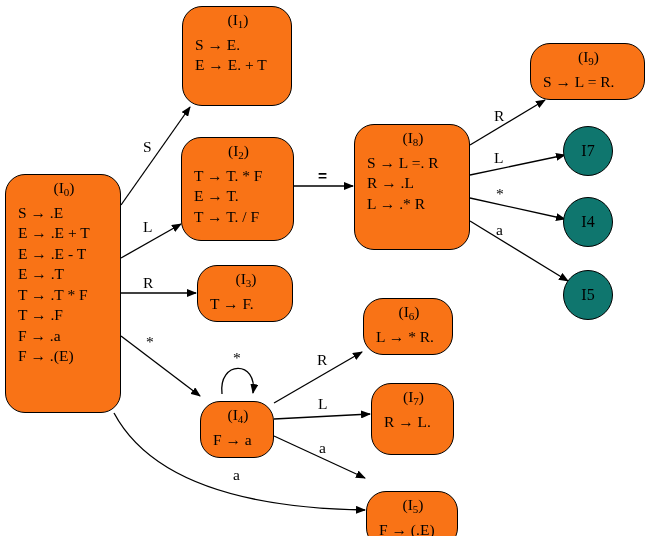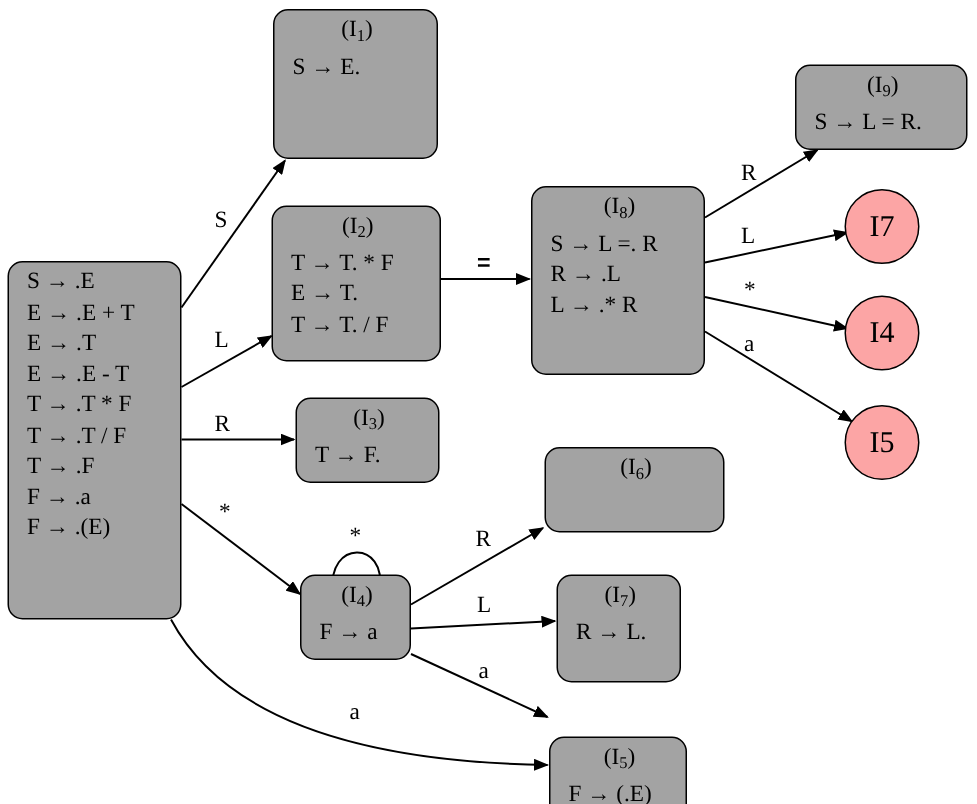--- a/index.html
+++ b/index.html
@@ -1,27 +1,27 @@
 <!DOCTYPE html>
 <html><head>
 <meta charset="utf-8">
 <style>
   html, body { margin: 0; padding: 0; background: #ffffff; }
   body { width: 651px; height: 536px; position: relative; overflow: hidden;
          font-family: "Liberation Serif", "DejaVu Serif", serif; color: #000; }
   svg { position: absolute; left: 0; top: 0; }
-  .node { position: absolute; border: 1.3px solid #000; border-radius: 10px;
-          background: #a3a3a3; box-sizing: border-box; padding: 3px 10px 4px 12px;
+  .node { position: absolute; border: 1.3px solid #000; border-radius: 20px;
+          background: #f97316; box-sizing: border-box; padding: 3px 10px 4px 12px;
           font-size: 15.5px; line-height: 20.5px; }
   .node .title { text-align: center; }
   .node .title sub { font-size: 11px; vertical-align: -3px; }
   .node .item { white-space: nowrap; }
   .circle { position: absolute; border: 1.3px solid #000; border-radius: 50%;
-            box-sizing: border-box; width: 50px; height: 50px; background: #fca5a5;
-            display: flex; align-items: center; justify-content: center; font-size: 20px; }
+            box-sizing: border-box; width: 50px; height: 50px; background: #0f766e;
+            display: flex; align-items: center; justify-content: center; font-size: 16px; }
   .elabel { position: absolute; font-size: 15.5px; line-height: 16px; }
 </style>
 </head>
 <body>
 
 <svg width="651" height="536">
   <defs>
     <marker id="arr" markerWidth="10" markerHeight="8" refX="9" refY="4" orient="auto" markerUnits="userSpaceOnUse">
       <path d="M0,0 L10,4 L0,8 Z" fill="#000"></path>
     </marker>
@@ -53,60 +53,62 @@
 <div class="elabel" style="left:494px;top:108px">R</div>
 <div class="elabel" style="left:494px;top:150px">L</div>
 <div class="elabel" style="left:496px;top:186px">*</div>
 <div class="elabel" style="left:496px;top:222px">a</div>
 <div class="elabel" style="left:233px;top:350px">*</div>
 <div class="elabel" style="left:317px;top:352px">R</div>
 <div class="elabel" style="left:318px;top:396px">L</div>
 <div class="elabel" style="left:319px;top:440px">a</div>
 
 <div class="node" style="left:5px;top:174px;width:116px;height:239px;padding-left:12px">
+  <div class="title">(<span>I</span><sub>0</sub>)</div>
   <div class="item">S → .E</div>
   <div class="item">E → .E + T</div>
+  <div class="item">E → .E - T</div>
   <div class="item">E → .T</div>
-  <div class="item">E → .E - T</div>
   <div class="item">T → .T * F</div>
-  <div class="item">T → .T / F</div>
   <div class="item">T → .F</div>
   <div class="item">F → .a</div>
   <div class="item">F → .(E)</div>
 </div>
 
 <div class="node" style="left:182px;top:6px;width:110px;height:100px">
   <div class="title">(<span>I</span><sub>1</sub>)</div>
   <div class="item">S → E.</div>
+  <div class="item">E → E. + T</div>
 </div>
 
 <div class="node" style="left:181px;top:137px;width:113px;height:104px">
   <div class="title">(<span>I</span><sub>2</sub>)</div>
   <div class="item">T → T. * F</div>
   <div class="item">E → T.</div>
   <div class="item">T → T. / F</div>
 </div>
 
 <div class="node" style="left:197px;top:265px;width:96px;height:57px">
   <div class="title">(<span>I</span><sub>3</sub>)</div>
   <div class="item">T → F.</div>
 </div>
 
-<div class="node" style="left:200px;top:383px;width:74px;height:57px">
+<div class="node" style="left:200px;top:401px;width:74px;height:57px">
   <div class="title">(<span>I</span><sub>4</sub>)</div>
   <div class="item">F → a</div>
 </div>
 
 <div class="node" style="left:366px;top:491px;width:92px;height:57px">
   <div class="title">(<span>I</span><sub>5</sub>)</div>
   <div class="item">F → (.E)</div>
 </div>
 
-<div class="node" style="left:363px;top:298px;width:120px;height:57px">
+<div class="node" style="left:363px;top:298px;width:90px;height:57px">
   <div class="title">(<span>I</span><sub>6</sub>)</div>
+  <div class="item">L → * R.</div>
 </div>
 
 <div class="node" style="left:371px;top:383px;width:83px;height:72px">
   <div class="title">(<span>I</span><sub>7</sub>)</div>
   <div class="item">R → L.</div>
 </div>
 
 <div class="node" style="left:354px;top:124px;width:116px;height:126px">
   <div class="title">(<span>I</span><sub>8</sub>)</div>
   <div class="item">S → L =. R</div>

